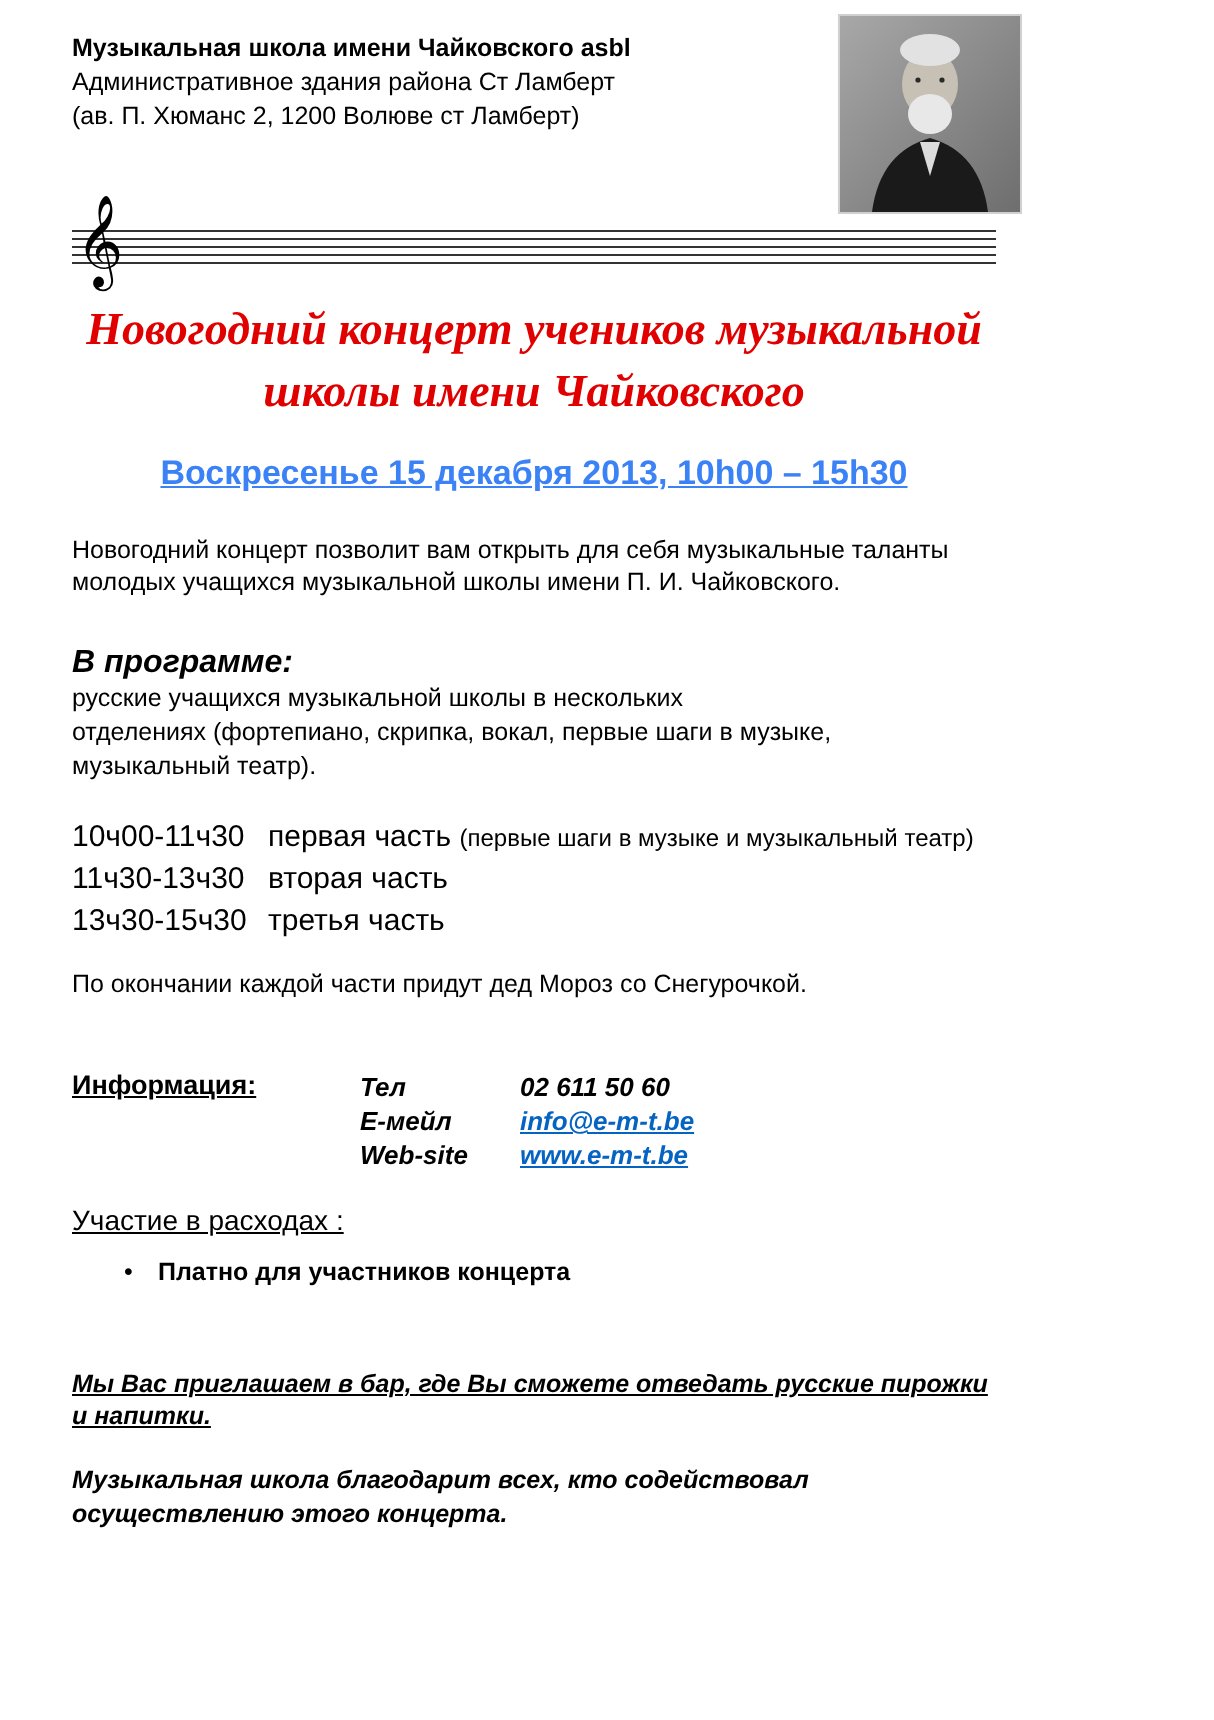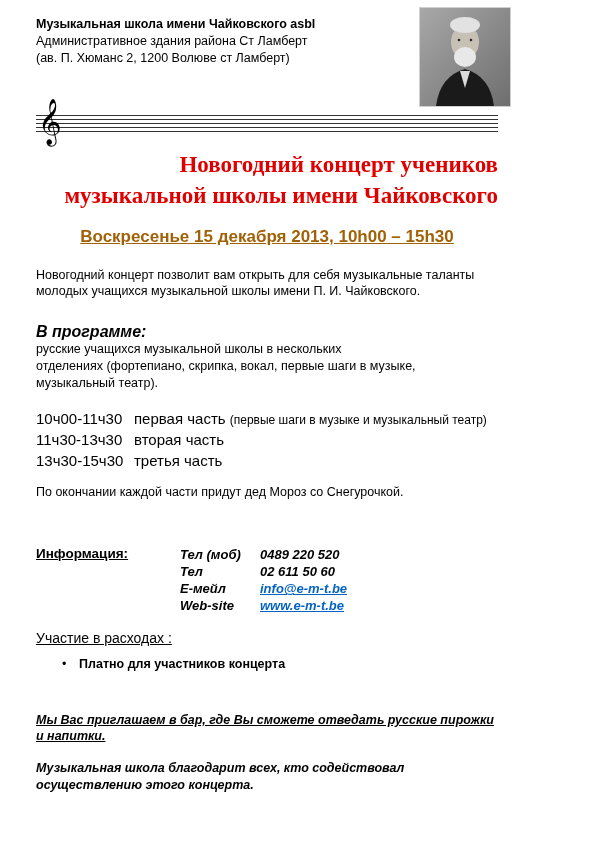--- a/index.html
+++ b/index.html
@@ -18,41 +18,41 @@
   
   .staff-wrap { position:relative; margin-top:48px; height:18px; }
   .staff-lines { position:absolute; left:0; right:0; top:0; height:17px;
     background-image:linear-gradient(#333,#333),linear-gradient(#333,#333),linear-gradient(#333,#333),linear-gradient(#333,#333),linear-gradient(#333,#333);
     background-size:100% 1px; background-repeat:no-repeat;
     background-position:0 0,0 4px,0 8px,0 12px,0 16px; }
   .clef { position:absolute; left:2px; top:-14px; font-size:40px; line-height:1;
     font-family:"DejaVu Sans","Liberation Sans",sans-serif; color:#000; }
 
   
-  .title { margin-top:16px; text-align:right; color:#e00000;
+  .title { margin-top:16px; text-align:center; color:#e00000;
     font-family:"Liberation Serif","DejaVu Serif",serif;
-    font-weight:bold; font-size:23px; line-height:1.35; }
-  .date-line { margin-top:16px; text-align:center; color:#a16207;
+    font-weight:bold; font-style:italic; font-size:23px; line-height:1.35; }
+  .date-line { margin-top:16px; text-align:center; color:#3b82f6;
     font-weight:bold; font-size:17px; text-decoration:underline; }
 
   
   .intro { margin-top:20px; font-size:12.5px; line-height:1.3; max-width:540px; }
 
   .program-heading { margin-top:24px; font-size:16px; font-weight:bold; font-style:italic; }
   .program-desc { font-size:12.5px; line-height:1.35; }
 
   .schedule { margin-top:16px; }
   .schedule-row { font-size:15px; line-height:1.4; }
   .schedule-row .time { display:inline-block; width:98px; }
   .schedule-row .snote { font-size:12px; }
 
   .after-note { margin-top:14px; font-size:12.5px; }
 
   
-  .info-section { margin-top:47px; display:flex; }
+  .info-section { margin-top:36px; display:flex; }
   .info-heading { width:144px; flex:none; font-size:13.5px; font-weight:bold; }
   .info-heading span { text-decoration:underline; }
   .info-rows { font-size:13px; font-weight:bold; font-style:italic; }
   .info-row { display:flex; line-height:1.32; }
   .info-row .ilabel { width:80px; flex:none; }
   .link { color:#0563c1; text-decoration:underline; }
 
   
   .participation { margin-top:16px; }
   .participation-heading { font-size:14px; font-weight:normal; }
@@ -125,24 +125,20 @@
       <span class="snote"></span>
     </div>
   </div>
 
   <p class="after-note">По окончании каждой части придут дед Мороз со Снегурочкой.</p>
 
   <div class="info-section">
     <div class="info-heading"><span>Информация:</span></div>
     <div class="info-rows">
       <div class="info-row">
-        <span class="ilabel">Тел (моб)</span>
-        <span class="ivalue">0489 220 520</span>
-      </div>
-      <div class="info-row">
         <span class="ilabel">Тел</span>
         <span class="ivalue">02 611 50 60</span>
       </div>
       <div class="info-row">
         <span class="ilabel">Е-мейл</span>
         <a href="#" class="link">info@e-m-t.be</a>
       </div>
       <div class="info-row">
         <span class="ilabel">Web-site</span>
         <a href="#" class="link">www.e-m-t.be</a>

